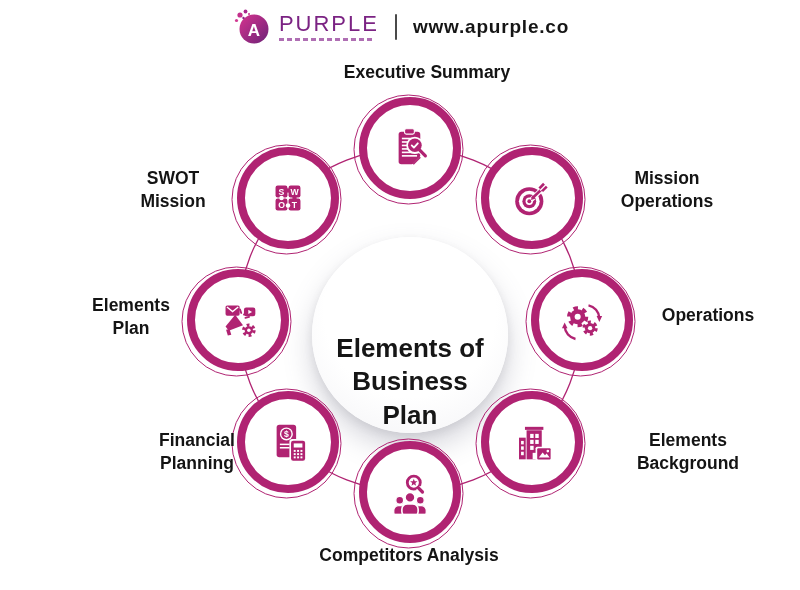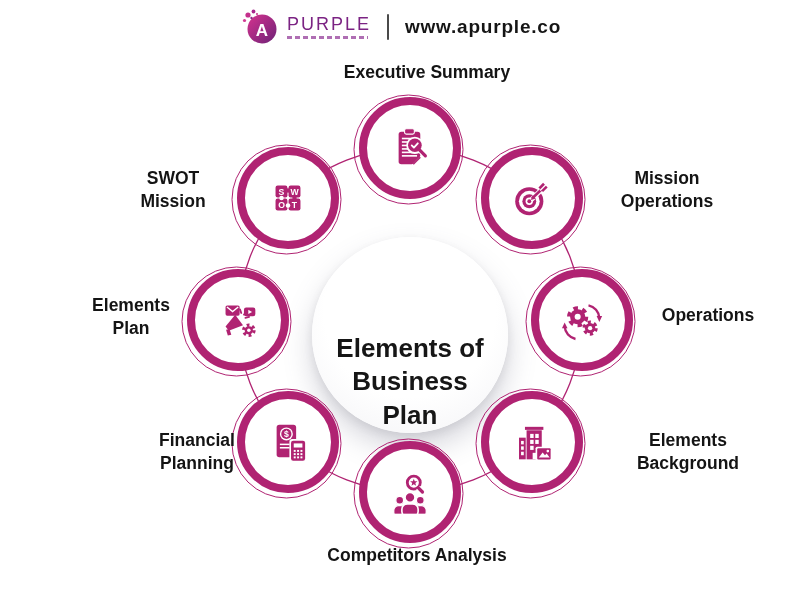--- a/index.html
+++ b/index.html
@@ -4,21 +4,21 @@
 <style>
   html,body{margin:0;padding:0;background:#fff;}
   .canvas{
     position:relative;width:800px;height:590px;background:#fff;overflow:hidden;
     font-family:"Liberation Sans","DejaVu Sans",sans-serif;color:var(--text,#131313);
   }
   
   .header{position:absolute;top:6px;left:0;width:100%;display:flex;align-items:center;justify-content:center;gap:12px;}
   .logo{display:flex;align-items:center;gap:6px;}
   .wordmark{display:flex;flex-direction:column;line-height:1;}
-  .brand{font-size:18px;letter-spacing:2px;font-weight:500;color:var(--brand_purple,#7b2383);}
+  .brand{font-size:22px;letter-spacing:2px;font-weight:500;color:var(--brand_purple,#7b2383);}
   .tagline-bar{margin-top:3px;height:3px;width:96%;
     background:repeating-linear-gradient(90deg,#9b4aa0 0 5px,transparent 5px 8px);opacity:.8;}
   .divider{width:2px;height:26px;background:#4a4a4a;border-radius:1px;margin:0 4px;}
   .domain{font-size:19px;font-weight:700;letter-spacing:.8px;color:#151515;}
   
   .ring-svg{position:absolute;left:0;top:0;}
   .center-circle{
     position:absolute;left:312px;top:237px;width:196px;height:196px;border-radius:50%;
     background:radial-gradient(circle at 50% 38%,#ffffff 55%,#f2f2f5 100%);
     box-shadow:0 14px 28px rgba(100,100,125,.28),0 4px 10px rgba(0,0,0,.08);
@@ -180,21 +180,21 @@
         <circle class="i" cx="24" cy="29" r="4.6" stroke="#fff" stroke-width="1.5"></circle>
         <rect class="i" x="16.5" y="35" width="15" height="12" rx="5" stroke="#fff" stroke-width="1.5"></rect>
         <rect class="iw" x="5" y="44" width="38" height="5"></rect>
         <circle class="is" cx="27.5" cy="15.3" r="6" stroke-width="2.6" fill="#fff"></circle>
         <polygon class="i" points="27.5,11.7 28.38,14.09 30.92,14.19 28.93,15.76 29.62,18.21 27.5,16.8 25.38,18.21 26.07,15.76 24.08,14.19 26.62,14.09"></polygon>
         <line class="iws" x1="31.5" y1="20" x2="35.5" y2="24" stroke-width="5"></line>
         <line class="is" x1="31.5" y1="20" x2="35.5" y2="24" stroke-width="3" stroke-linecap="round"></line>
       </svg>
     </span>
   </div>
-  <div class="node-label" style="left:400px;top:556px">Competitors Analysis</div>
+  <div class="node-label" style="left:392px;top:556px">Competitors Analysis</div>
 
   <div class="node" style="left:233px;top:387px">
     <span class="ring-thin"></span>
     <span class="ring-thick">
       <svg width="52" height="52" viewBox="0 0 48 48">
         <rect class="i" x="13.5" y="8" width="18" height="30" rx="2.5"></rect>
         <circle class="iw" cx="22.5" cy="16.5" r="6"></circle>
         <circle class="i" cx="22.5" cy="16.5" r="4.7"></circle>
         <text x="22.5" y="19.3" text-anchor="middle" font-size="8" font-weight="bold" fill="#ffffff">$</text>
         <rect class="iw" x="16.5" y="25.5" width="9" height="1.4"></rect>

